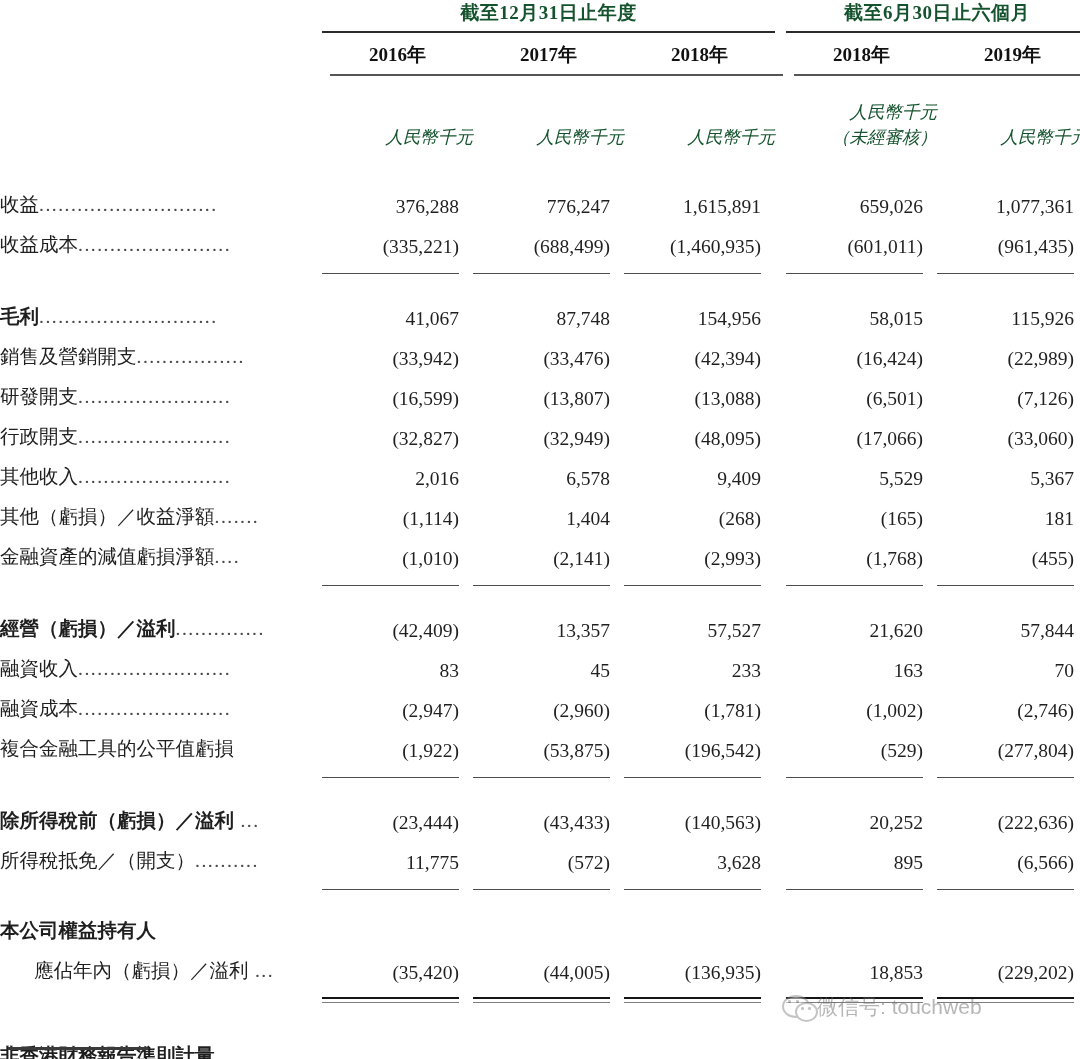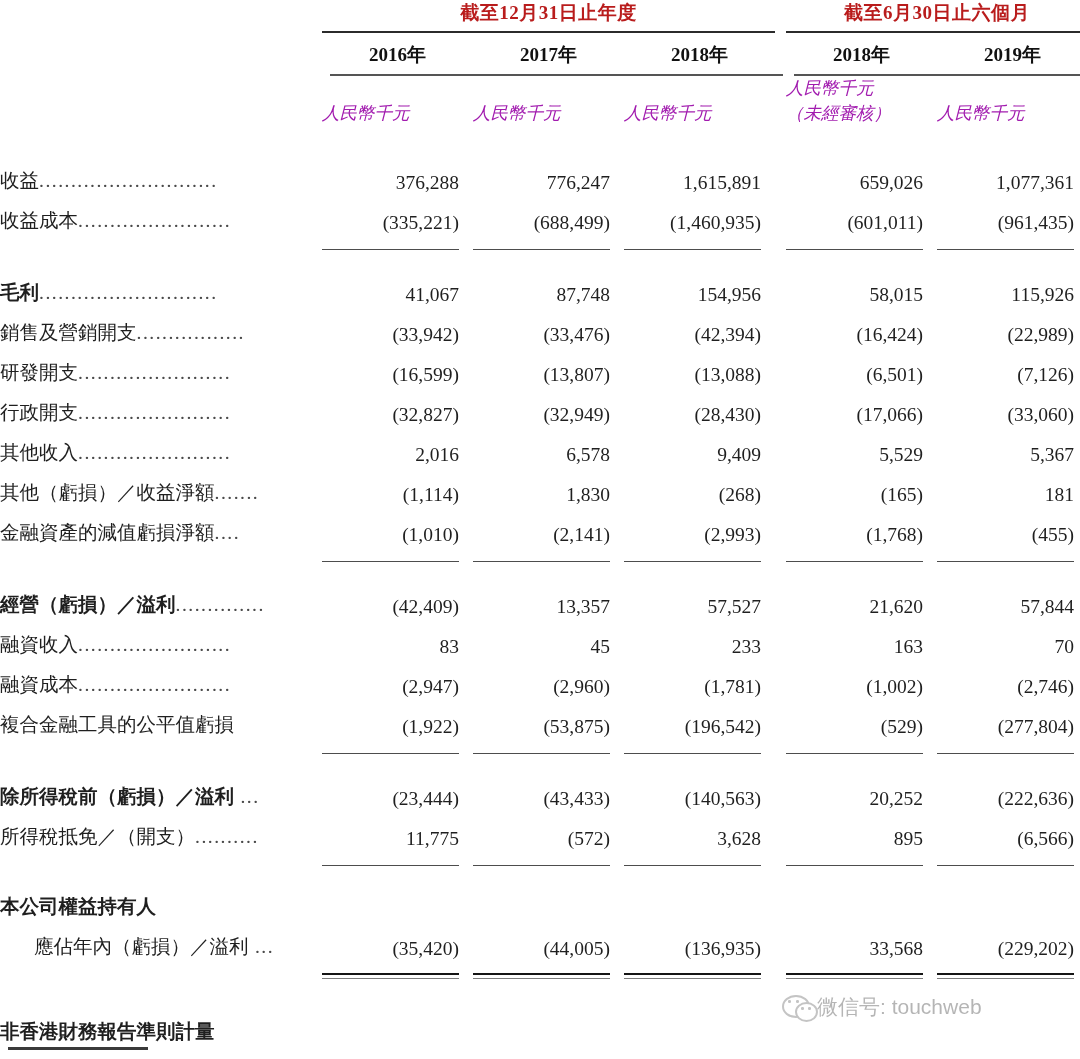--- a/index.html
+++ b/index.html
@@ -35,21 +35,21 @@
 
   td, th { padding: 0; vertical-align: bottom; }
 
   
   .hdr-group {
     text-align: center;
     font-weight: bold;
     font-size: 19px;
     letter-spacing: 0.5px;
     padding-bottom: 5px;
-    color: #b91c1c;
+    color: #14532d;
   }
   .rule-group { height: 1px; }
   .rule-group .bar {
     height: 2px;
     background: #2b2b2b;
     width: 100%;
   }
   .hdr-year {
     text-align: center;
     font-weight: bold;
@@ -57,25 +57,25 @@
     padding-top: 9px;
     padding-bottom: 6px;
     color: #111;
   }
   .rule-year .bar {
     height: 1.6px;
     background: #555;
     width: 100%;
   }
   .hdr-unit {
-    text-align: left;
+    text-align: right;
     font-style: italic;
     font-size: 17.5px;
-    color: #a21caf;
-    padding-top: 0;
+    color: #14532d;
+    padding-top: 24px;
     line-height: 1.45;
   }
   .hdr-unit .sub { display: block; }
 
   
   .rlabel {
     font-size: 19.5px;
     color: #1f1f1f;
     white-space: nowrap;
     padding-top: 2px;
@@ -340,40 +340,40 @@
         <td class="num">(13,088)</td>
         <td></td>
         <td class="num">(6,501)</td>
         <td class="num">(7,126)</td>
       </tr>
 
       <tr class="datarow">
         <td class="rlabel"><span>行政開支</span><span class="leader">........................</span></td>
         <td class="num">(32,827)</td>
         <td class="num">(32,949)</td>
-        <td class="num">(28,430)</td>
+        <td class="num">(48,095)</td>
         <td></td>
         <td class="num">(17,066)</td>
         <td class="num">(33,060)</td>
       </tr>
 
       <tr class="datarow">
         <td class="rlabel"><span>其他收入</span><span class="leader">........................</span></td>
         <td class="num">2,016</td>
         <td class="num">6,578</td>
         <td class="num">9,409</td>
         <td></td>
         <td class="num">5,529</td>
         <td class="num">5,367</td>
       </tr>
 
       <tr class="datarow">
         <td class="rlabel"><span>其他（虧損）／收益淨額</span><span class="leader">.......</span></td>
         <td class="num">(1,114)</td>
-        <td class="num">1,830</td>
+        <td class="num">1,404</td>
         <td class="num">(268)</td>
         <td></td>
         <td class="num">(165)</td>
         <td class="num">181</td>
       </tr>
 
       <tr class="datarow">
         <td class="rlabel"><span>金融資產的減值虧損淨額</span><span class="leader">....</span></td>
         <td class="num">(1,010)</td>
         <td class="num">(2,141)</td>
@@ -517,21 +517,21 @@
         <td></td>
         <td></td>
           <td></td>
       </tr>
       <tr class="datarow">
         <td class="rlabel"><span class="indent"></span><span>應佔年內（虧損）／溢利</span><span class="leader"> ...</span></td>
         <td class="num">(35,420)</td>
         <td class="num">(44,005)</td>
         <td class="num">(136,935)</td>
         <td></td>
-        <td class="num">33,568</td>
+        <td class="num">18,853</td>
         <td class="num">(229,202)</td>
       </tr>
       <tr class="rule-double">
         <td></td>
         <td>
             <div class="bar2">
               <div class="t"></div>
               <div class="s"></div>
               <div class="b"></div>
             </div>

